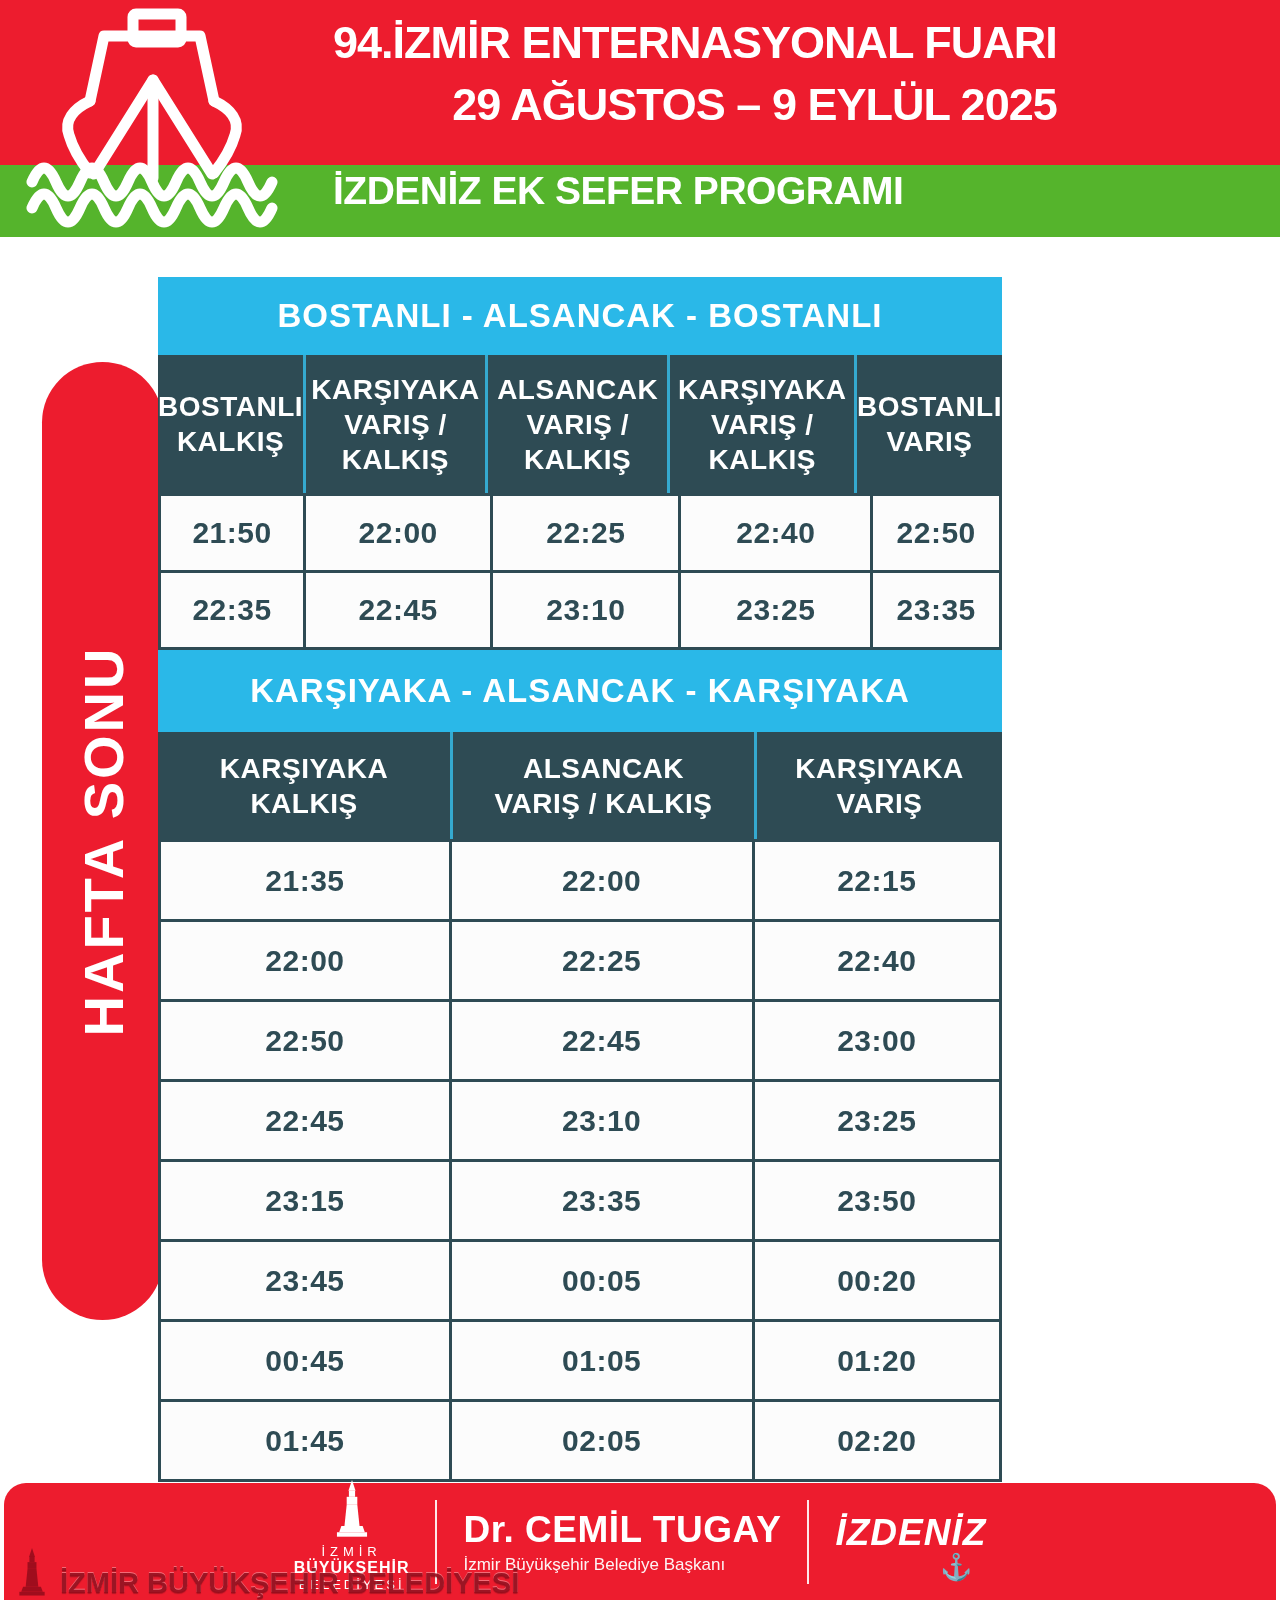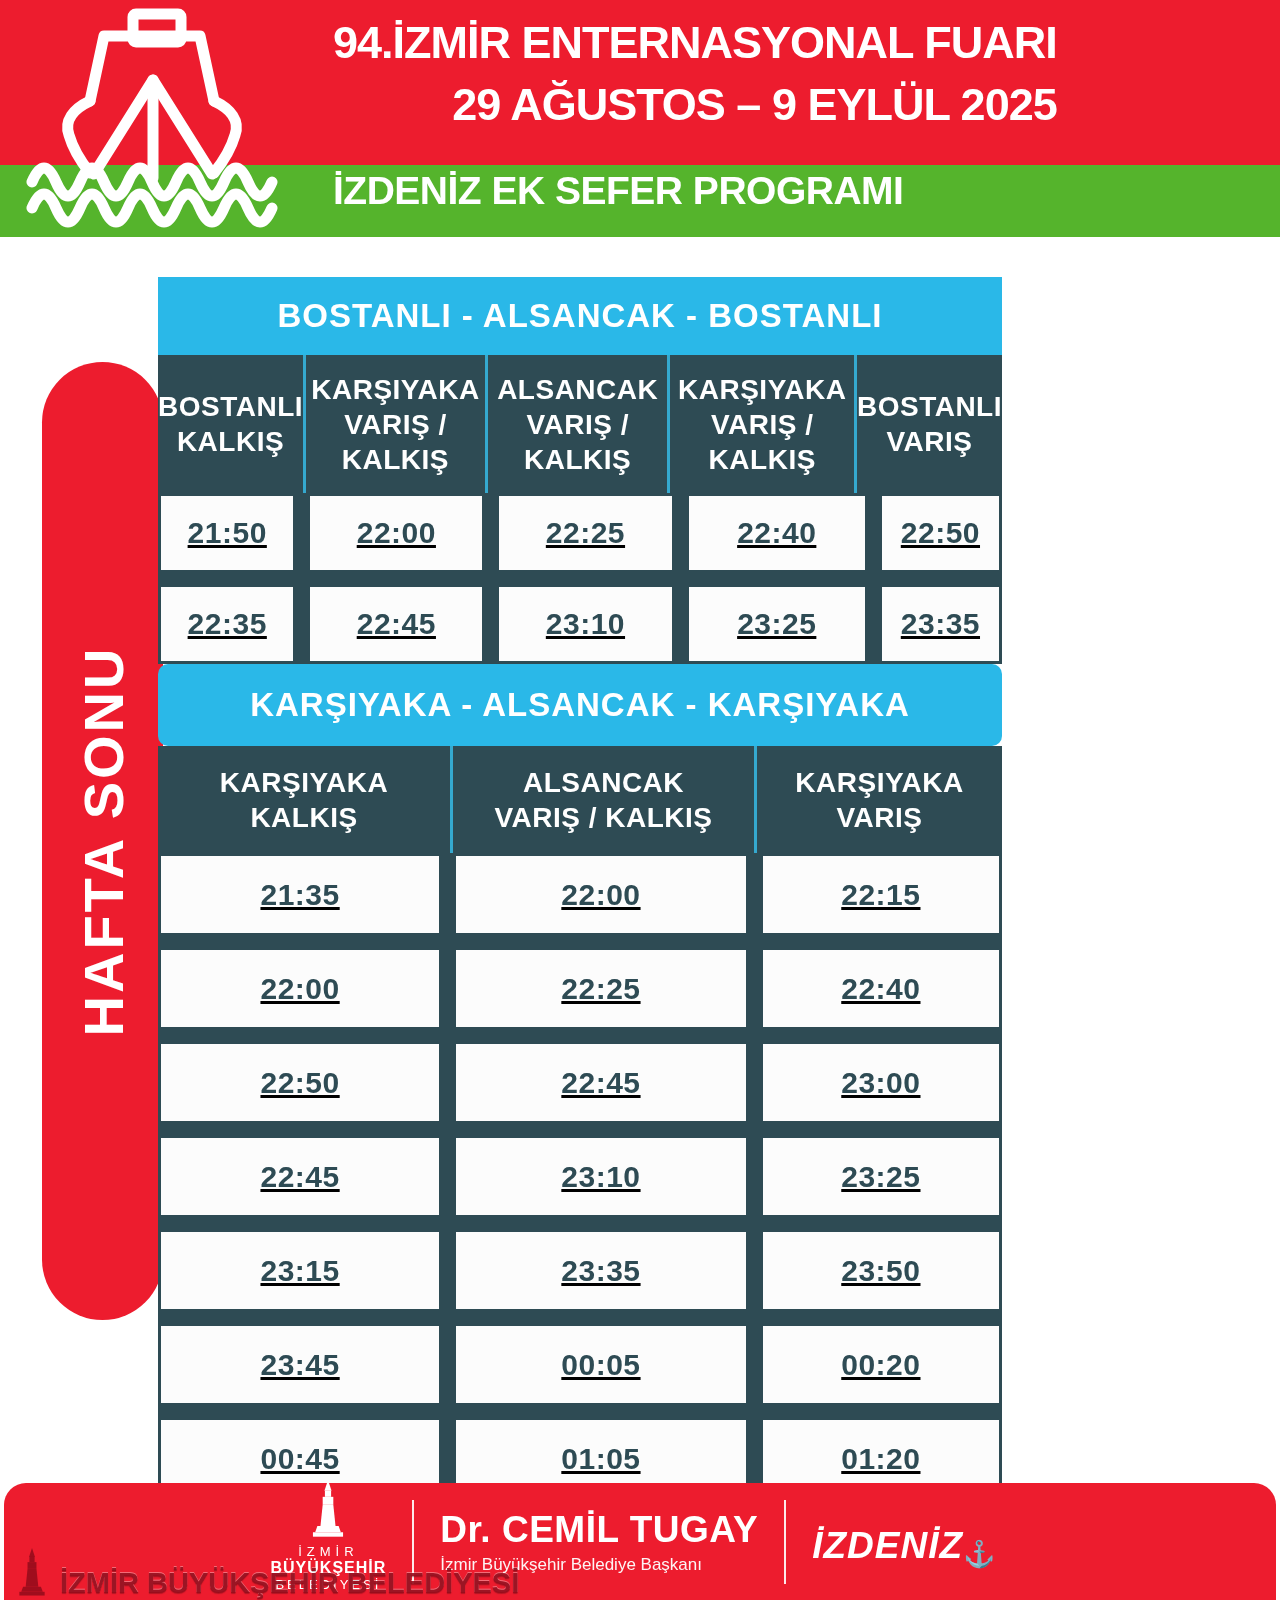--- a/index.html
+++ b/index.html
@@ -29,46 +29,46 @@
   .pill{position:absolute;left:42px;top:362px;width:121px;height:958px;background:var(--red);border-radius:61px;z-index:1;}
   .pill span{
     position:absolute;left:50%;top:50%;
     transform:translate(-50%,-50%) rotate(-90deg);
     color:#fff;font-weight:bold;font-size:56px;letter-spacing:3px;white-space:nowrap;
   }
   
   .tables{position:absolute;left:158px;top:277px;width:844px;z-index:2;}
   .ttitle{background:var(--cyan);color:#fff;font-weight:bold;display:flex;align-items:center;justify-content:center;letter-spacing:1px;}
   .t1 .ttitle{height:78px;font-size:33px;}
-  .t2 .ttitle{height:82px;font-size:33px;border-radius:10px;}
+  .t2 .ttitle{height:82px;font-size:33px;}
   .thead{display:grid;grid-template-columns:var(--cols);background:var(--slate);}
   .t1 .thead{height:138px;}
   .t2 .thead{height:107px;}
   .hcell{display:flex;flex-direction:column;align-items:center;justify-content:center;color:#fff;font-weight:bold;font-size:28px;line-height:35px;letter-spacing:0.5px;text-align:center;}
   .hcell + .hcell{border-left:3px solid var(--hdiv);}
-  .tbody{display:grid;grid-template-columns:var(--cols);background:var(--slate);gap:17px;padding:3px;text-decoration:underline;}
+  .tbody{display:grid;grid-template-columns:var(--cols);background:var(--slate);gap:3px;padding:3px;}
   .t1 .tbody{grid-auto-rows:74px;}
   .t2 .tbody{grid-auto-rows:77px;}
   .tcell{background:var(--cell);display:flex;align-items:center;justify-content:center;color:var(--slate);font-weight:bold;font-size:30px;letter-spacing:0.5px;}
   
   .footer{
     position:absolute;left:4px;right:4px;top:1483px;height:117px;
     background:var(--red);border-radius:22px 22px 0 0;z-index:5;
     display:flex;align-items:center;justify-content:center;gap:26px;
   }
   .muni{display:flex;flex-direction:column;align-items:center;color:#fff;margin-top:-12px;}
   .muni svg{display:block;}
   .muni .l1{font-size:13px;letter-spacing:5px;margin-top:2px;}
   .muni .l2{font-size:16px;font-weight:bold;letter-spacing:1px;}
   .muni .l3{font-size:13px;letter-spacing:3px;}
   .fdiv{width:2px;height:84px;background:rgba(255,255,255,0.9);}
   .mayor{color:#fff;}
   .mayor .name{font-size:37px;font-weight:bold;letter-spacing:0.5px;}
   .mayor .role{font-size:17px;margin-top:4px;opacity:0.95;}
-  .brand{color:#fff;display:flex;flex-direction:row;align-items:center;margin-top:8px;}
+  .brand{color:#fff;display:flex;flex-direction:column;align-items:center;margin-top:8px;}
   .brand .bname{font-size:37px;font-weight:bold;font-style:italic;letter-spacing:1px;}
   .brand .banchor{font-size:26px;line-height:26px;margin-top:0px;align-self:flex-end;margin-right:14px;}
   
   .watermark{
     position:absolute;left:16px;top:1548px;z-index:6;
     display:flex;align-items:flex-end;gap:12px;
     color:rgba(150,12,28,0.9);
     text-shadow:0 -1px 0 rgba(255,255,255,0.35), 0 1px 1px rgba(0,0,0,0.25);
     font-size:29px;white-space:nowrap;
   }

